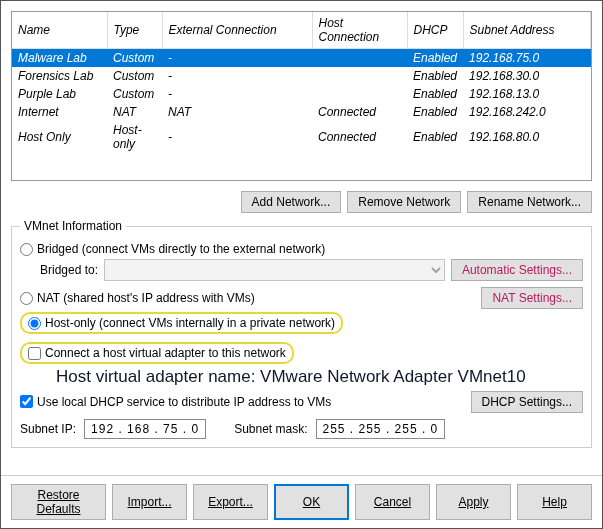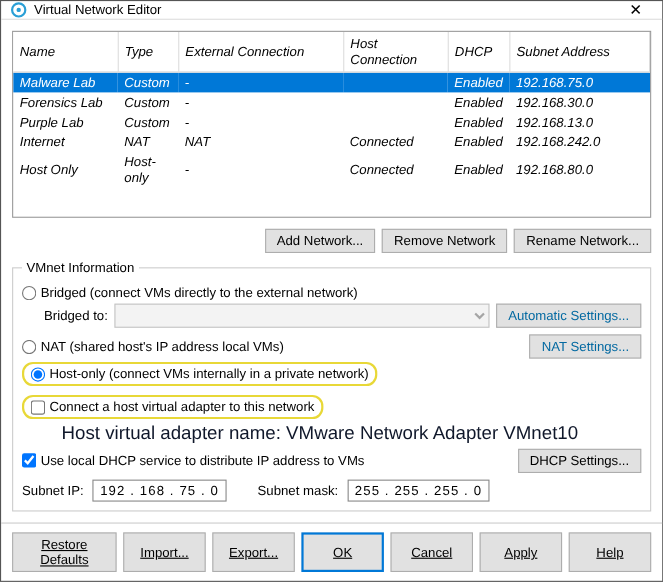--- a/index.html
+++ b/index.html
@@ -10,49 +10,39 @@
 .titlebar .title { flex: 1; }
 .titlebar .close { width: 32px; text-align: center; font-size: 14px; }
 .content { flex: 1; padding: 10px; display: flex; flex-direction: column; gap: 6px; }
 .tablewrap { border: 1px solid #999; height: 170px; overflow: hidden; }
 table { width: 100%; border-collapse: collapse; font-style: italic; }
 th { text-align: left; font-weight: normal; padding: 4px 6px; border-right: 1px solid #ddd; border-bottom: 1px solid #ddd; background: #fff; }
 td { padding: 2px 6px; }
 tr.sel td { background: #0078d7; color: #ffffff; }
 .btnrow { display: flex; justify-content: flex-end; gap: 6px; margin-top: 4px; }
 button { padding: 3px 10px; background: #e1e1e1; border: 1px solid #adadad; cursor: pointer; min-width: 75px; }
-button:disabled { color: #0369a1; }
+button:disabled { color: #be185d; }
 fieldset { border: 1px solid #ccc; padding: 6px 8px 8px; margin: 0; }
 legend { padding: 0 4px; }
 .radiorow, .checkrow { display: flex; align-items: center; gap: 4px; margin: 3px 0; }
 .indent { margin-left: 20px; display: flex; align-items: center; gap: 6px; margin-bottom: 6px; }
 select { flex: 1; height: 22px; background: #eee; border: 1px solid #aaa; }
 .hl { border: 2px solid #e8d837; border-radius: 10px; padding: 2px 6px; display: inline-flex; align-items: center; gap: 4px; }
 .subnetrow { display: flex; align-items: center; gap: 8px; margin-top: 6px; }
 .ipbox { border: 1px solid #888; padding: 2px 6px; background: #fff; min-width: 120px; text-align: center; letter-spacing: 1px; }
 .footer { border-top: 1px solid #ccc; padding: 8px 10px; display: flex; justify-content: space-between; gap: 6px; }
 .footer .left, .footer .right { display: flex; gap: 6px; text-decoration: underline; }
 button.primary { border: 2px solid #0078d7; }
 .adapter { margin-left: 36px; font-size: 17px; color: #0f172a; }
 input[type=radio], input[type=checkbox] { margin: 0; }
 </style>
 </head>
 <body>
 
 <div class="window">
-  <div class="titlebar">
-    <span class="icon">
-      <svg width="16" height="16">
-          <circle cx="8" cy="8" r="6" fill="none" stroke="#2a9fd6" stroke-width="2"></circle>
-          <circle cx="8" cy="8" r="2" fill="#2a9fd6"></circle>
-        </svg>
-    </span>
-    <span class="title">Virtual Network Editor</span>
-    <span class="close">✕</span>
-  </div>
 
   <div class="content">
     <div class="tablewrap">
       <table>
         <thead>
             <tr>
           <th style="width:95px">Name</th>
           <th style="width:55px">Type</th>
           <th style="width:150px">External Connection</th>
           <th style="width:95px">Host Connection</th>
@@ -120,21 +110,21 @@
       </div>
       <div class="indent">
         <span>Bridged to:</span>
         <select disabled=""></select>
         <button disabled="">Automatic Settings...</button>
       </div>
 
       <div class="radiorow" style="justify-content:space-between">
         <span style="display:flex;align-items:center;gap:4px">
           <input type="radio" name="nt" style="">
-          <span>NAT (shared host's IP address local VMs)</span>
+          <span>NAT (shared host's IP address with VMs)</span>
         </span>
         <button disabled="">NAT Settings...</button>
       </div>
 
       <div class="radiorow">
         <span class="hl">
           <input type="radio" name="nt" checked="" style="">
           <span>Host-only (connect VMs internally in a private network)</span>
         </span>
       </div>

